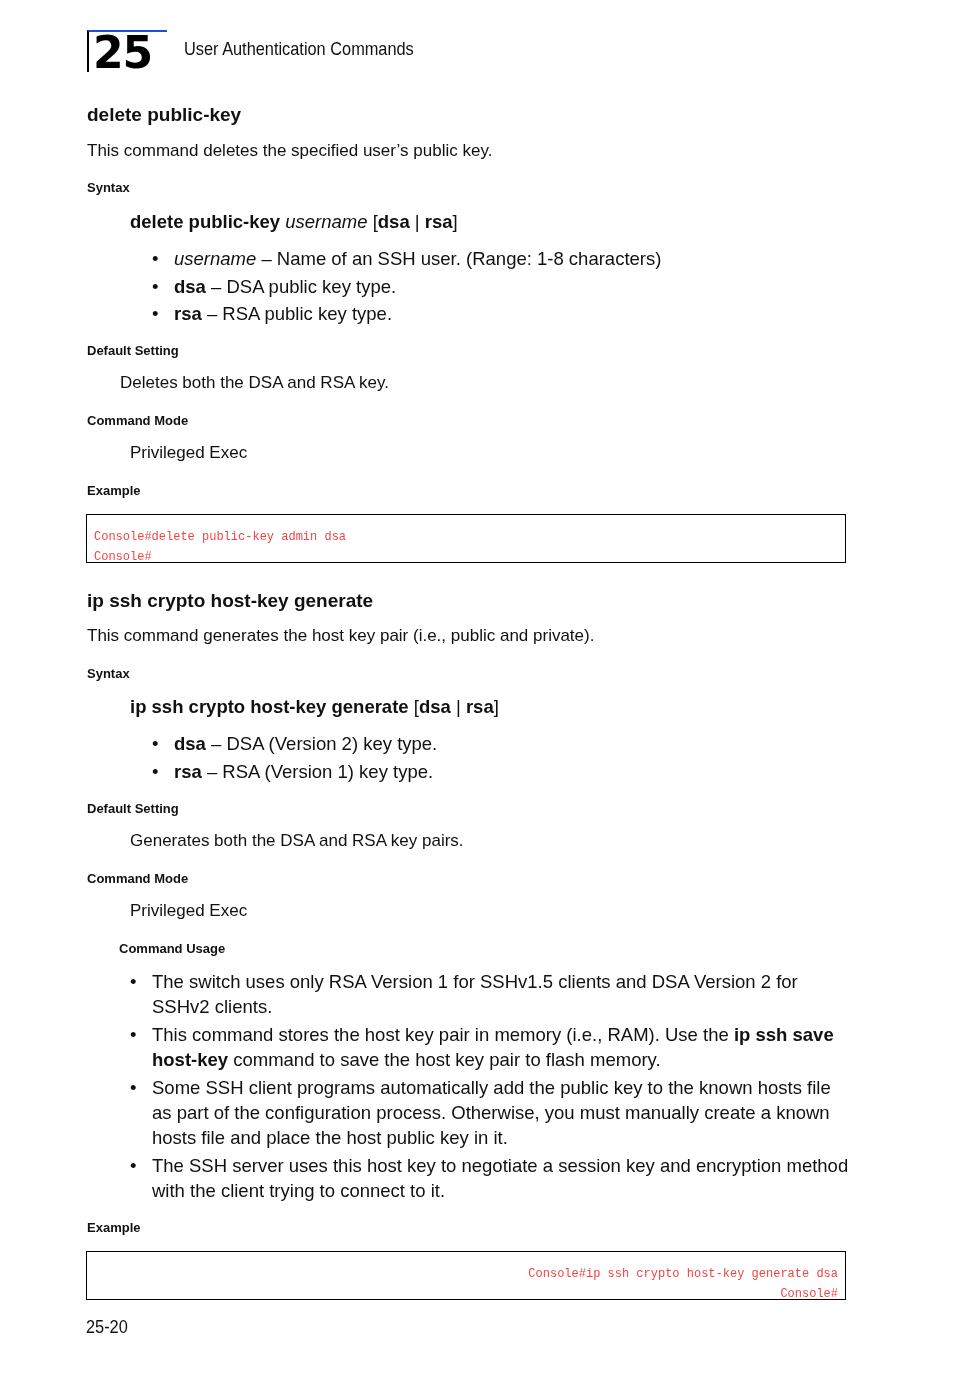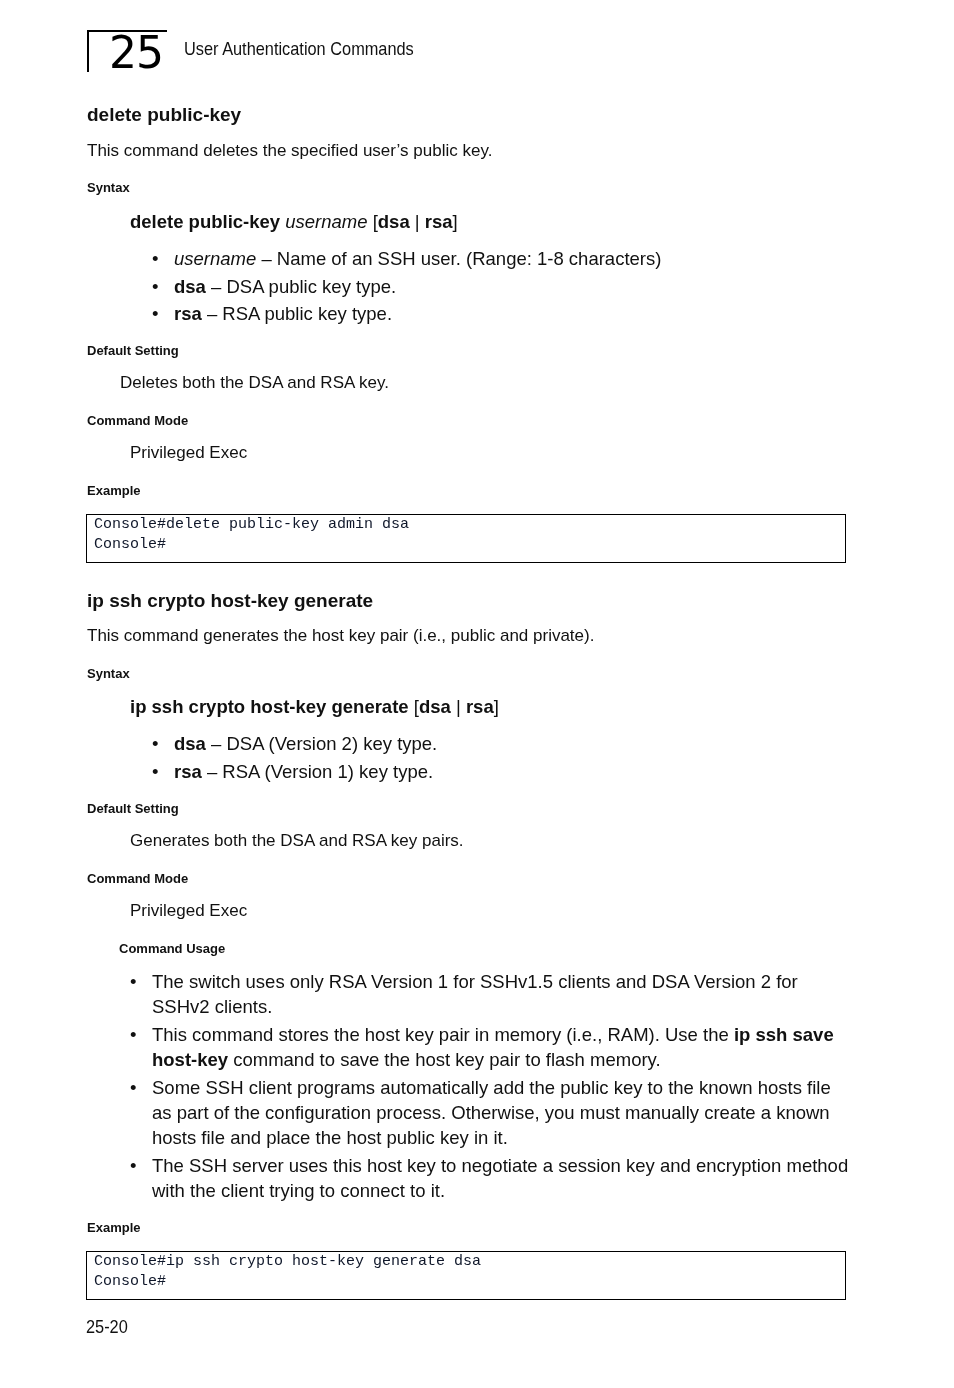--- a/index.html
+++ b/index.html
@@ -2,44 +2,44 @@
 <html><head>
 <meta charset="utf-8">
 <style>
   * { margin: 0; padding: 0; box-sizing: border-box; }
   html, body { width: 954px; height: 1388px; background: #ffffff; }
   body { position: relative; font-family: "Liberation Sans", sans-serif; color: #111; overflow: hidden; }
 
   .page-header { position: absolute; left: 87px; top: 30px; height: 44px; }
   .chapter-num {
     position: absolute; left: 0; top: 0; width: 80px; height: 42px;
-    border-left: 2px solid #000; border-top: 2px solid #000000;
-    font-family: "DejaVu Sans", sans-serif; font-weight: normal; font-size: 44px; line-height: 42px;
-    letter-spacing: -1px; padding-left: 20px; color: #000;
+    border-left: 2px solid #000; border-top: 2px solid #1d4ed8;
+    font-family: "DejaVu Sans", sans-serif; font-weight: bold; font-size: 44px; line-height: 42px;
+    letter-spacing: -1px; padding-left: 4px; color: #000;
   }
   .chapter-title {
     position: absolute; left: 97px; top: 8px; white-space: nowrap;
     font-size: 19px; transform: scaleX(0.86); transform-origin: left; color: #111;
   }
 
   .abs { position: absolute; white-space: nowrap; }
   .h-cmd { font-weight: bold; font-size: 19px; }
   .h-sec { font-weight: bold; font-size: 13px; }
   .body-text { font-size: 17px; }
   .syntax { font-size: 18.5px; text-align: center; }
   b { font-weight: bold; }
   i { font-style: italic; }
 
   .bullet { position: absolute; font-size: 18.5px; white-space: nowrap; }
   .bullet .dot { position: absolute; left: -22px; top: 0; }
 
   .code-box {
     position: absolute; left: 86px; width: 760px; height: 49px;
-    border: 1px solid #000; padding: 0 7px;
-    font-family: "Liberation Mono", monospace; font-size: 15px; line-height: 20px; color: #0f172a;
+    border: 1px solid #000; padding: 12px 7px;
+    font-family: "Liberation Mono", monospace; font-size: 12px; line-height: 20px; color: #ef4444;
   }
   .code-line { display: block; white-space: pre; }
 
   .usage-item { position: absolute; left: 152px; width: 700px; font-size: 18.5px; line-height: 25px; }
   .usage-item .dot { position: absolute; left: -22px; top: 0; }
 
   .page-num { position: absolute; left: 86px; top: 1316px; font-size: 19px; transform: scaleX(0.86); transform-origin: left; }
 </style>
 </head>
 <body>
@@ -110,18 +110,18 @@
   <span class="dot">•</span><span>This command stores the host key pair in memory (i.e., RAM). Use the </span><b>ip ssh save host-key</b><span> command to save the host key pair to flash memory.</span>
 </div>
 <div class="usage-item" style="top:1075px;">
   <span class="dot">•</span><span>Some SSH client programs automatically add the public key to the known hosts file as part of the configuration process. Otherwise, you must manually create a known hosts file and place the host public key in it.</span>
 </div>
 <div class="usage-item" style="top:1153px;">
   <span class="dot">•</span><span>The SSH server uses this host key to negotiate a session key and encryption method with the client trying to connect to it.</span>
 </div>
 
 <div class="abs h-sec" style="left:87px; top:1220px;">Example</div>
-<div class="code-box" style="top:1251px;">
+<div class="code-box" style="top:1251px;text-align:right;">
   <span class="code-line">Console#ip ssh crypto host-key generate dsa</span>
   <span class="code-line">Console#</span>
 </div>
 
 <div class="page-num">25-20</div>
 
 </body></html>

